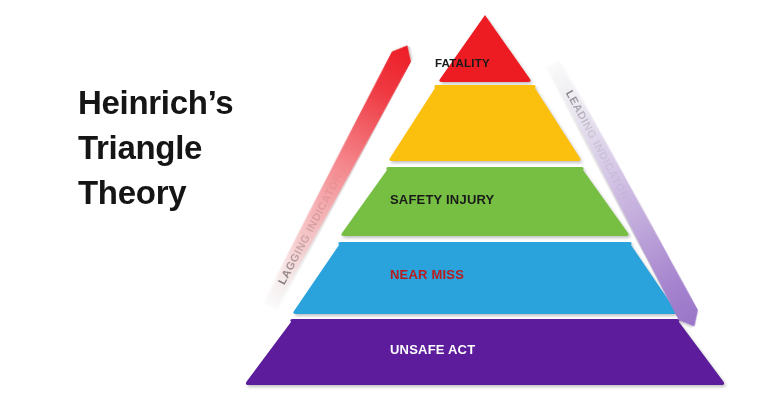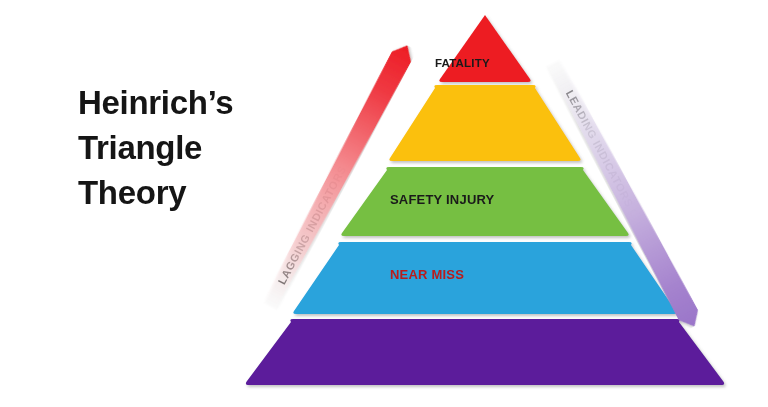--- a/index.html
+++ b/index.html
@@ -159,20 +159,21 @@
       </g>
     </svg>
 
     <div class="layer-label" id="label-fatality">FATALITY</div>
 
 
     <div class="layer-label" id="label-minor">SAFETY INJURY</div>
 
     <div class="layer-label" id="label-nearmiss">NEAR MISS</div>
 
+    <div class="layer-label" id="label-unsafe">UNSAFE ACT</div>
   </div>
 
   <div class="indicator-bar" id="lagging-bar">
     <svg class="bar-shape" viewBox="0 0 296 22" preserveAspectRatio="none" xmlns="http://www.w3.org/2000/svg">
       <defs>
         <linearGradient id="lagGrad" x1="0" y1="0" x2="1" y2="0">
           <stop offset="0%" stop-color="#ffffff" stop-opacity="0.15"></stop>
           <stop offset="22%" stop-color="#F9C9CB" stop-opacity="0.75"></stop>
           <stop offset="55%" stop-color="#F4858A"></stop>
           <stop offset="82%" stop-color="#EF3A43"></stop>

